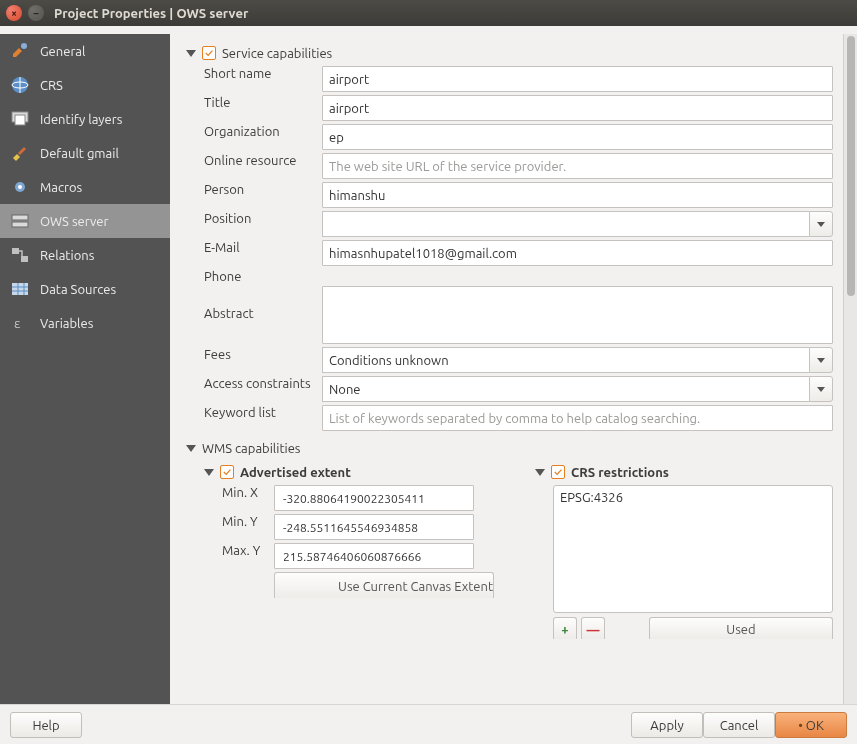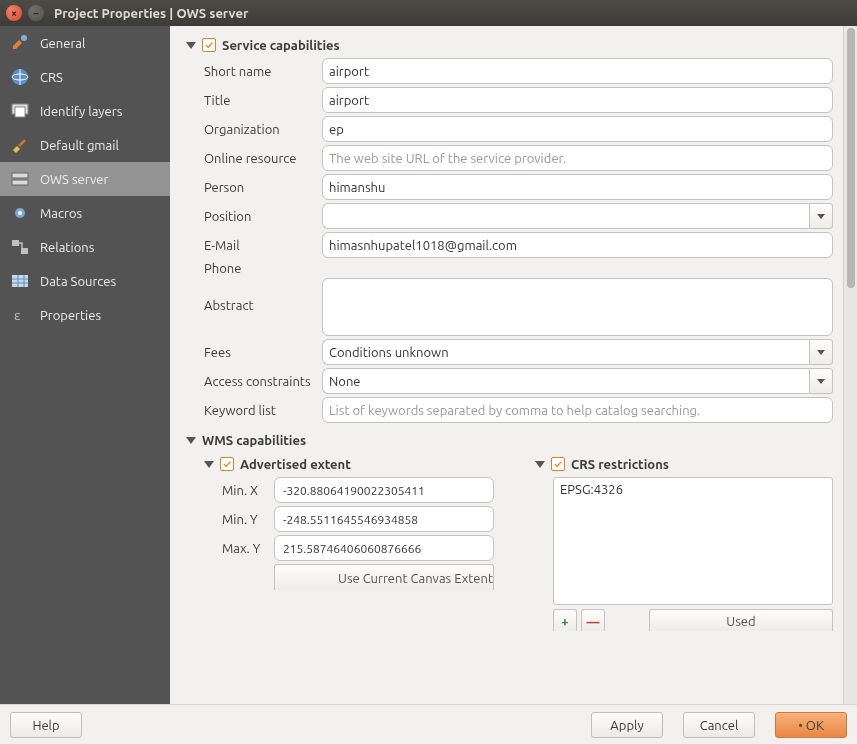--- a/index.html
+++ b/index.html
@@ -4,66 +4,66 @@
 <style>
 * { box-sizing: border-box; margin: 0; padding: 0; font-family: "Ubuntu", "Segoe UI", sans-serif; font-size: 13px; }
 body { background: #f2f1f0; width: 857px; height: 744px; overflow: hidden; display: flex; flex-direction: column; }
 
 .titlebar { background: linear-gradient(to bottom, #4c4b46, #3c3b37); height: 26px; display: flex; align-items: center; padding: 0 6px; color: #dfdbd2; }
 .tb-btn { width: 16px; height: 16px; border-radius: 50%; margin-right: 6px; display: flex; align-items: center; justify-content: center; font-size: 10px; font-weight: bold; }
 .tb-close { background: radial-gradient(circle at 30% 30%, #f08070, #d9482b); color: #4a1a0e; }
 .tb-min { background: radial-gradient(circle at 30% 30%, #6f6e69, #55544f); color: #2a2a27; }
 .tb-title { font-weight: bold; margin-left: 4px; color: #dfdbd2; }
 
-.main { display: flex; flex: 1; min-height: 0; }
+.main { display: flex; flex: 1; min-height: 0; margin-top: 8px; }
 
 .sidebar { width: 170px; background: #535353; color: #ececec; overflow: hidden; }
 .side-item { display: flex; align-items: center; height: 34px; padding: 0 10px; gap: 10px; cursor: pointer; }
 .side-item.selected { background: #949494; }
 .side-icon { width: 20px; height: 20px; display: inline-flex; align-items: center; justify-content: center; flex-shrink: 0; }
 .side-icon svg { width: 20px; height: 20px; }
 
 .content-wrap { flex: 1; display: flex; overflow: hidden; }
 .content { flex: 1; overflow-y: auto; padding: 8px 10px 8px 16px; color: #3c3c3c; }
 .vscroll { width: 14px; background: #e8e7e6; border-left: 1px solid #d0cfce; display: flex; flex-direction: column; align-items: center; padding-top: 2px; }
 .vscroll-thumb { width: 8px; height: 260px; background: #b8b6b4; border-radius: 4px; }
 
-.section-head { display: flex; align-items: center; gap: 6px; font-weight: bold; margin: 4px 0 6px; }
+.section-head { display: flex; align-items: center; gap: 6px; font-weight: normal; margin: 4px 0 6px; }
 .arrow { display: inline-block; width: 0; height: 0; border-left: 5px solid transparent; border-right: 5px solid transparent; border-top: 7px solid #555; }
 .chk { width: 14px; height: 14px; border: 1px solid #e67e22; background: #fff; display: inline-flex; align-items: center; justify-content: center; border-radius: 2px; }
 .chk::after { content: "✓"; color: #e67e22; font-size: 11px; font-weight: bold; line-height: 1; }
 
 .form { margin-left: 18px; }
-.row { display: flex; align-items: center; margin: 3px 0; }
+.row { display: flex; align-items: flex-start; margin: 3px 0; }
 .row label { width: 118px; color: #3c3c3c; }
-.fld { flex: 1; height: 26px; border: 1px solid #c5c2c0; border-radius: 6px; background: #fff; padding: 0 6px; color: #333; font-size: 13px; }
+.fld { flex: 1; height: 26px; border: 1px solid #c5c2c0; border-radius: 1px; background: #fff; padding: 0 6px; color: #333; font-size: 13px; }
 .fld::placeholder { color: #9a9a98; }
 textarea.fld { height: 58px; padding: 4px 6px; resize: none; }
 .combo { flex: 1; display: flex; }
 .combo .fld { border-top-right-radius: 0; border-bottom-right-radius: 0; border-right: none; }
 .combo-btn { width: 24px; border: 1px solid #c5c2c0; border-top-right-radius: 3px; border-bottom-right-radius: 3px; background: linear-gradient(to bottom,#fdfdfc,#eeece9); display: flex; align-items: center; justify-content: center; cursor: pointer; }
 .caret { width: 0; height: 0; border-left: 4px solid transparent; border-right: 4px solid transparent; border-top: 5px solid #555; }
 
 .wms-head { margin-top: 10px; }
 .subcols { display: flex; gap: 36px; margin-left: 18px; }
 .subcol { flex: 1; }
 .subcol .section-head { font-weight: bold; margin-left: 0; }
 .sub-form { margin-left: 18px; }
 .sub-form .row label { width: 52px; }
-.sub-form .fld { flex: none; width: 220px; font-size: 12px; padding-left: 8px; }
+.sub-form .fld { flex: none; width: 200px; font-size: 12px; padding-left: 8px; }
 .usebtn { width: 220px; margin-left: 52px; height: 26px; border: 1px solid #c5c2c0; border-bottom: none; border-radius: 3px 3px 0 0; background: linear-gradient(to bottom,#fdfdfc,#eeece9); text-align: right; line-height: 26px; color: #555; overflow: hidden; }
 
 .crs-list { margin-left: 18px; width: 280px; height: 128px; border: 1px solid #c5c2c0; background: #fff; border-radius: 3px; padding: 4px 6px; font-size: 13px; color: #333; }
 .crs-btns { margin-left: 18px; display: flex; gap: 4px; align-items: center; margin-top: 4px; }
 .mini-btn { width: 24px; height: 22px; border: 1px solid #c5c2c0; border-bottom: none; border-radius: 3px 3px 0 0; background: linear-gradient(to bottom,#fdfdfc,#eeece9); display: flex; align-items: center; justify-content: center; }
 .mini-plus { color: #3d8b3d; font-weight: bold; }
 .mini-minus { color: #c33; font-weight: bold; }
 .usedbtn { flex: 1; height: 22px; border: 1px solid #c5c2c0; border-bottom: none; border-radius: 3px 3px 0 0; background: linear-gradient(to bottom,#fdfdfc,#eeece9); text-align: center; line-height: 22px; margin-left: 40px; color: #555; }
 
-.footer { height: 40px; border-top: 1px solid #d8d6d3; display: flex; align-items: center; padding: 0 10px; gap: 20px; background: #f2f1f0; }
+.footer { height: 40px; border-top: 1px solid #d8d6d3; display: flex; align-items: center; padding: 0 10px; gap: 0; background: #f2f1f0; }
 .footer .spacer { flex: 1; }
 .btn { height: 26px; min-width: 72px; padding: 0 12px; border: 1px solid #c2beba; border-radius: 3px; background: linear-gradient(to bottom,#fdfdfc,#eceae6); color: #3c3c3c; cursor: pointer; }
 .btn.primary { background: linear-gradient(to bottom,#f9b27b,#e88644); border-color: #cc7a3e; }
 .btn.primary::before { content: "• "; color: #7a4518; }
 </style>
 </head>
 <body>
 
 <div class="titlebar">
   <div class="tb-btn tb-close">×</div>
@@ -103,37 +103,37 @@
     </div>
     <div class="side-item">
       <span class="side-icon">
           <svg viewBox="0 0 20 20">
             <path d="M3 15l4-4 3 3-4 4z" fill="#e6c24a"></path>
             <path d="M8 10l6-6 2 2-6 6z" fill="#d06a3a"></path>
           </svg>
         </span>
       <span>Default gmail</span>
     </div>
+    <div class="side-item">
+      <span class="side-icon">
+          <svg viewBox="0 0 20 20">
+            <circle cx="10" cy="10" r="5" fill="#7ea6d0"></circle>
+            <circle cx="10" cy="10" r="2" fill="#fff"></circle>
+          </svg>
+        </span>
+      <span>Macros</span>
+    </div>
     <div class="side-item selected">
       <span class="side-icon">
           <svg viewBox="0 0 20 20">
             <rect x="2" y="4" width="16" height="5" fill="#dadada" stroke="#666"></rect>
             <rect x="2" y="11" width="16" height="5" fill="#dadada" stroke="#666"></rect>
           </svg>
         </span>
       <span>OWS server</span>
-    </div>
-    <div class="side-item">
-      <span class="side-icon">
-          <svg viewBox="0 0 20 20">
-            <circle cx="10" cy="10" r="5" fill="#7ea6d0"></circle>
-            <circle cx="10" cy="10" r="2" fill="#fff"></circle>
-          </svg>
-        </span>
-      <span>Macros</span>
     </div>
     <div class="side-item">
       <span class="side-icon">
           <svg viewBox="0 0 20 20">
             <rect x="2" y="3" width="7" height="6" fill="#c0c0c0"></rect>
             <rect x="11" y="11" width="7" height="6" fill="#c0c0c0"></rect>
             <path d="M9 6h3v8" stroke="#c0c0c0" fill="none" stroke-width="1.5"></path>
           </svg>
         </span>
       <span>Relations</span>
@@ -146,21 +146,21 @@
           </svg>
         </span>
       <span>Data Sources</span>
     </div>
     <div class="side-item">
       <span class="side-icon">
           <svg viewBox="0 0 20 20">
             <text x="4" y="15" font-size="14" fill="#c0c0c0" font-family="serif">ε</text>
           </svg>
         </span>
-      <span>Properties</span>
+      <span>Variables</span>
     </div>
   </div>
 
   <div class="content-wrap">
     <div class="content">
 
       <div class="section-head">
         <span class="arrow"></span>
         <span class="chk"></span>
         <span>Service capabilities</span>

